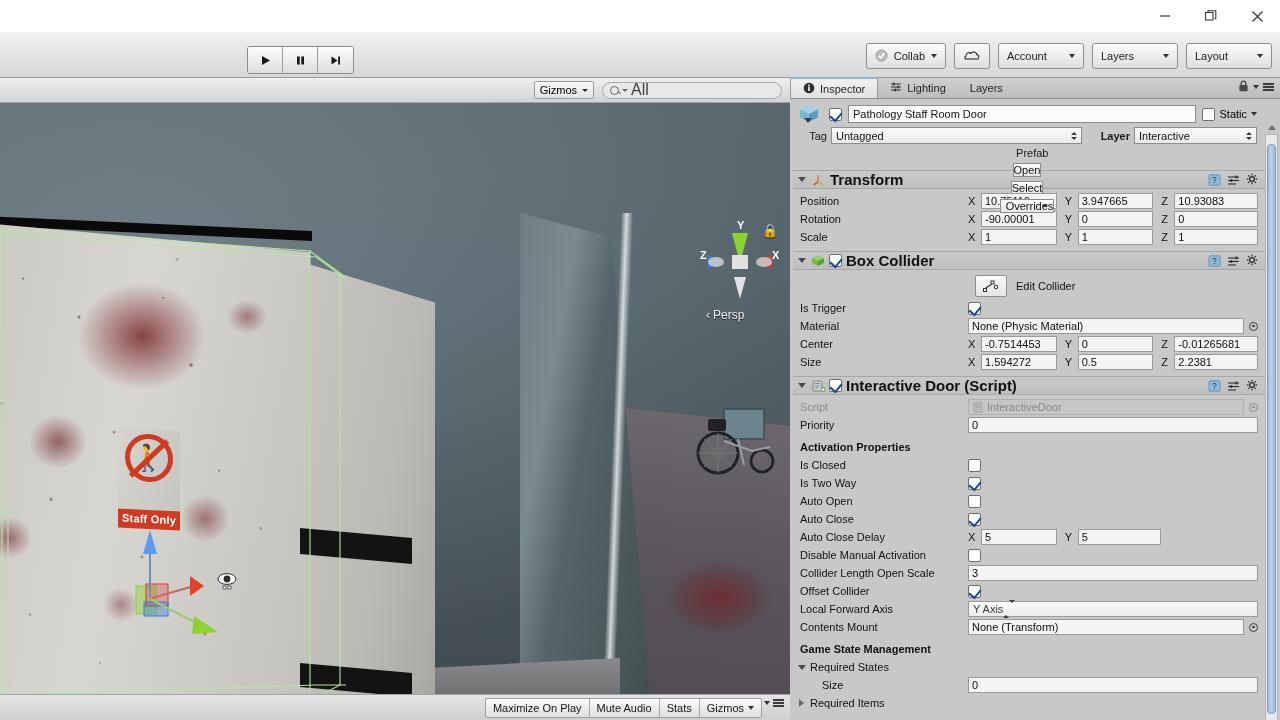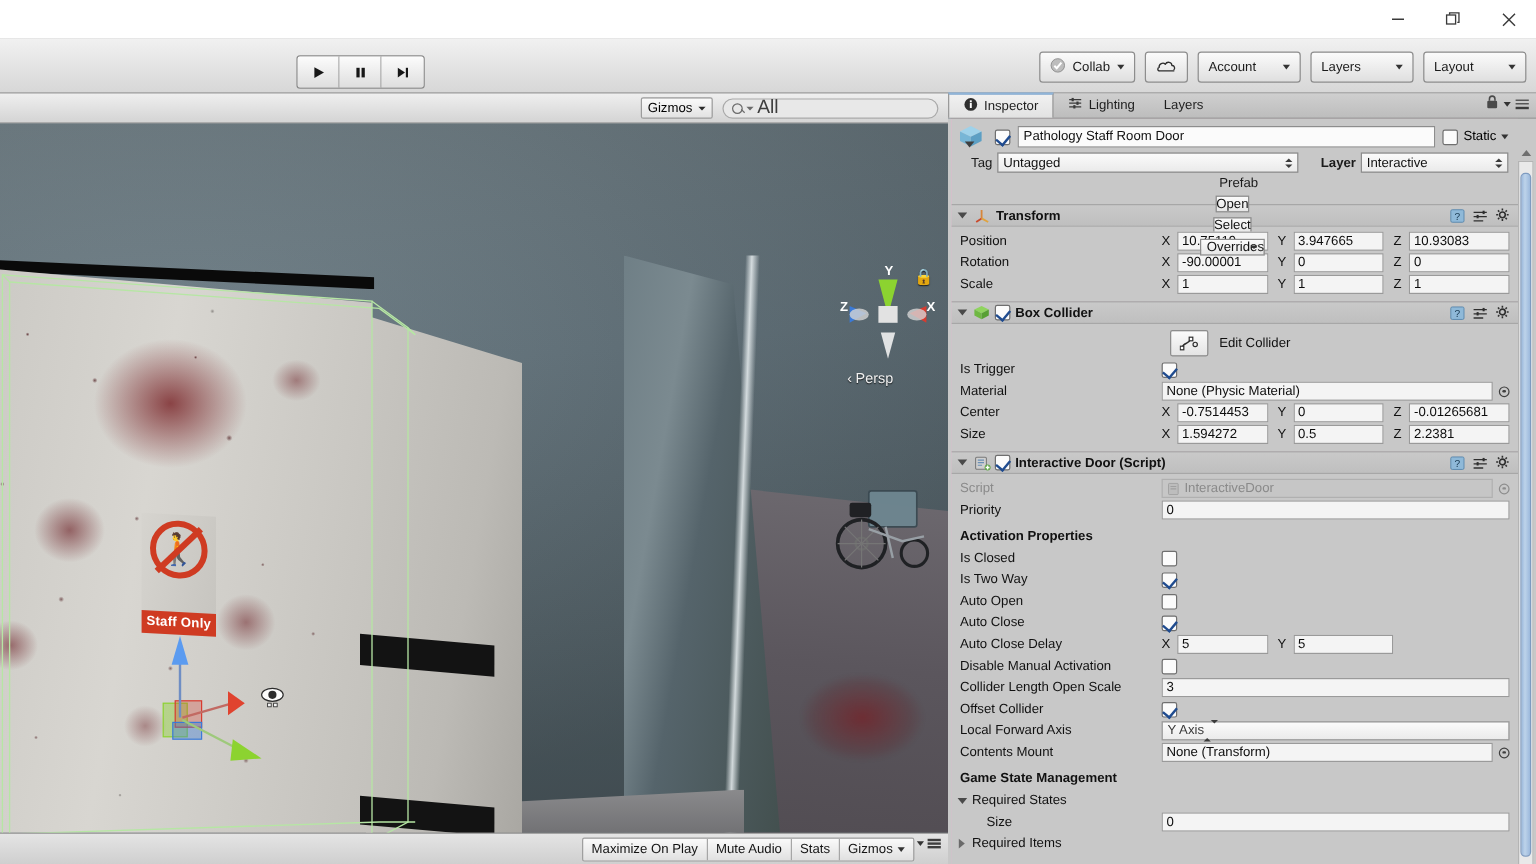--- a/index.html
+++ b/index.html
@@ -263,21 +263,21 @@
   .insp-body {
     position: absolute; left: 0; top: 21px; width: 490px; height: 621px;
     background: #c8c8c8; overflow: hidden;
   }
   .insp-accent {
     position: absolute; left: 0; top: 21px; width: 3px; height: 621px;
     background: #a8c6e2;
   }
   .insp-content {
     position: absolute; left: 3px; top: 0; width: 472px; height: 621px;
-    background: #f9a8d4;
+    background: #be185d;
   }
 
   
   .go-header { background: #c8c8c8; padding: 5px 8px 4px 4px; }
   .go-row1 { display: flex; align-items: center; gap: 6px; height: 20px; }
   .cube-icon { width: 26px; height: 20px; display: flex; align-items: center; justify-content: center; flex: none; }
   .cb { width: 13px; height: 13px; flex: none; border: 1px solid #6f6f6f; background: #fbfbfb; border-radius: 2px; position: relative; }
   .cb.on::after {
     content: ""; position: absolute; left: 2px; top: 1px; width: 6px; height: 9px;
     border-right: 2px solid #1f4b8f; border-bottom: 2px solid #1f4b8f;
@@ -315,21 +315,21 @@
   .comp-hdr {
     display: flex; align-items: center; gap: 4px; height: 19px;
     padding: 0 6px 0 3px;
     background: linear-gradient(#c9c9c9, #bfbfbf);
     border-top: 1px solid #a7a7a7; border-bottom: 1px solid #a7a7a7;
   }
   .foldout { width: 11px; height: 11px; flex: none; display: flex; align-items: center; justify-content: center; }
   .tri-d { width: 0; height: 0; border-left: 4px solid transparent; border-right: 4px solid transparent; border-top: 5px solid #4a4a4a; }
   .tri-r { width: 0; height: 0; border-top: 4px solid transparent; border-bottom: 4px solid transparent; border-left: 5px solid #6a6a6a; }
   .comp-icon { width: 15px; height: 15px; flex: none; display: flex; align-items: center; justify-content: center; }
-  .comp-title { font-size: 11px; font-weight: bold; color: #111; white-space: nowrap; }
+  .comp-title { font-size: 15px; font-weight: bold; color: #111; white-space: nowrap; }
   .comp-hdr-icons { margin-left: auto; display: flex; align-items: center; gap: 5px; }
   .ic-doc, .ic-preset, .ic-gear { width: 14px; height: 13px; display: flex; align-items: center; justify-content: center; }
 
   .comp-body { padding: 3px 7px 5px 7px; background: #c8c8c8; }
   .prow { display: flex; align-items: center; height: 18px; }
   .plabel { width: 168px; flex: none; font-size: 11px; color: #111; }
   .plabel.ind { padding-left: 22px; }
   .pfields { flex: 1; display: flex; align-items: center; gap: 0; }
   .vec { flex: 1; display: flex; align-items: center; }
   .vec .axis { width: 13px; flex: none; font-size: 11px; color: #111; }

